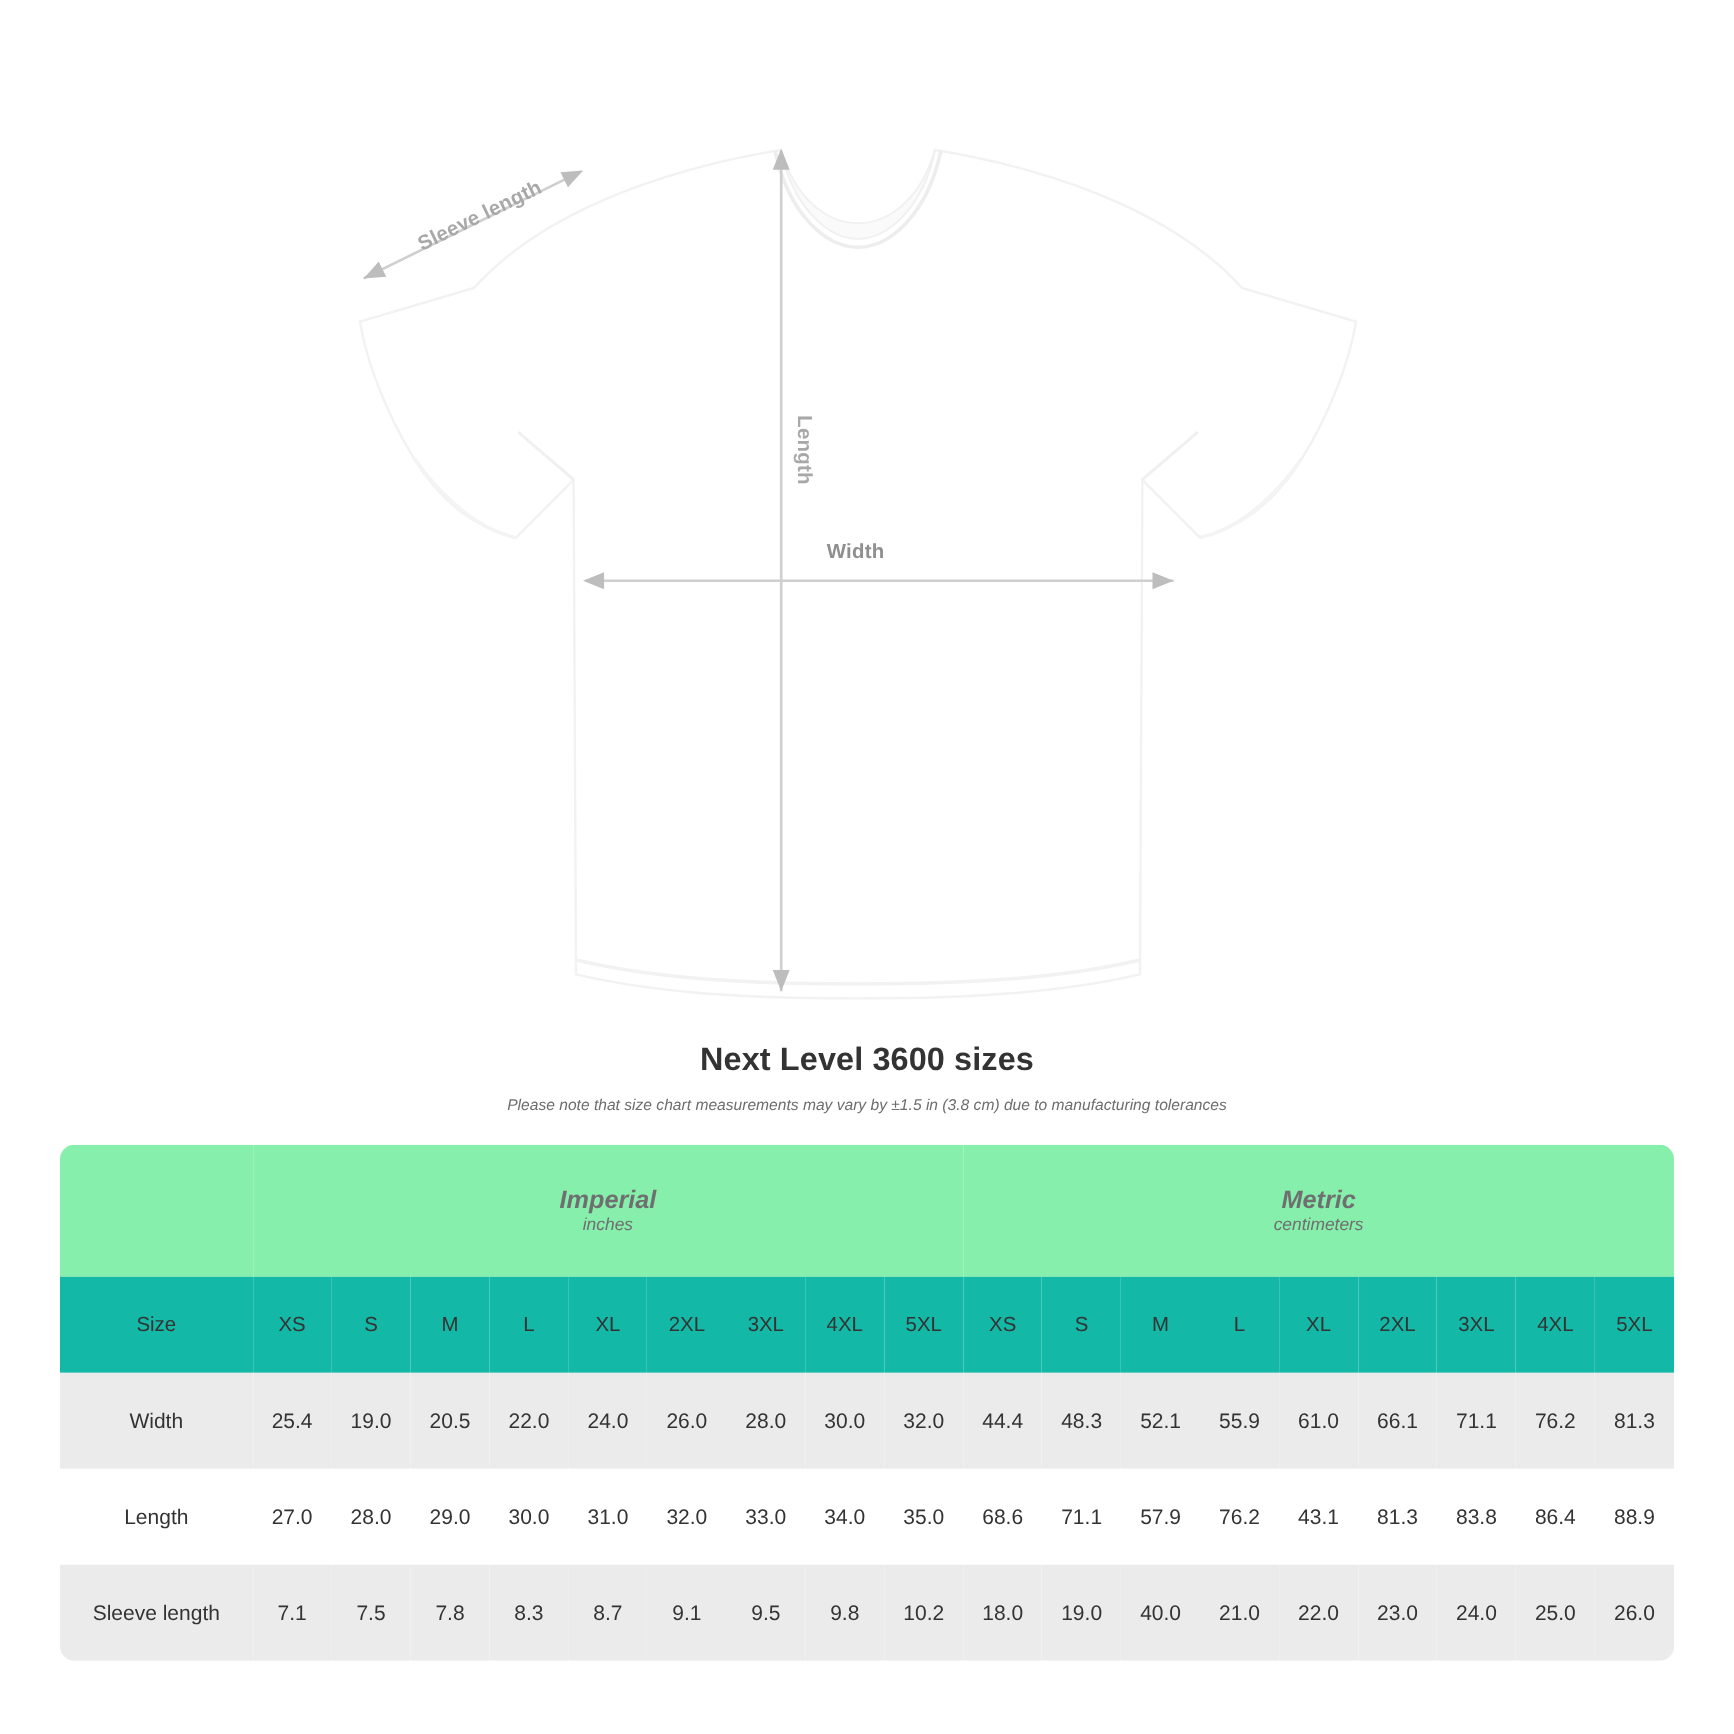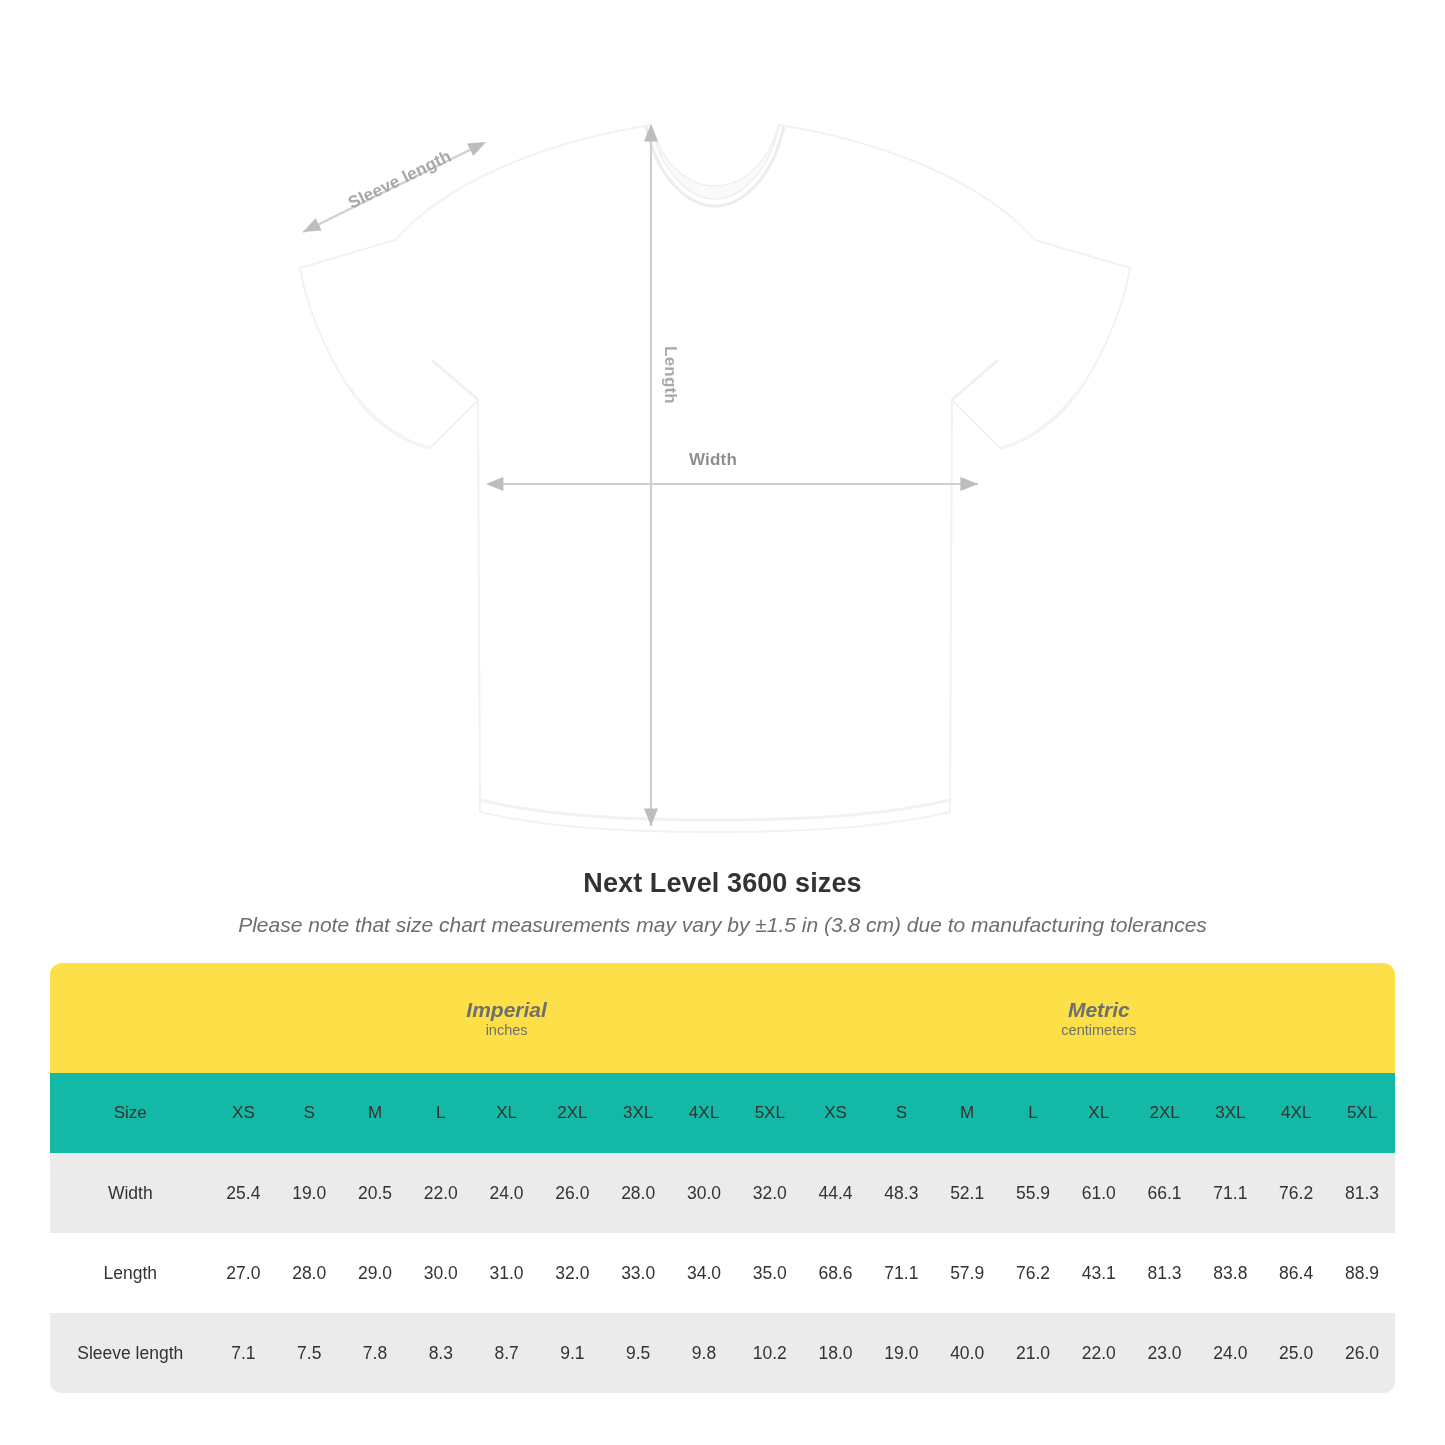--- a/index.html
+++ b/index.html
@@ -35,21 +35,21 @@
     text-align: center;
     margin-top: 8px;
   }
   .chart-title {
     font-size: 27px;
     font-weight: bold;
     color: #333333;
     letter-spacing: 0.1px;
   }
   .chart-note {
-    font-size: 21px;
+    font-size: 13px;
     font-style: italic;
     color: #6d6d6d;
     margin-top: 14px;
   }
 
   
   .table-wrap {
     margin: 26px 50px 0 50px;
     border-radius: 12px;
     overflow: hidden;
@@ -61,30 +61,31 @@
   }
   table.size-table td, table.size-table th {
     text-align: center;
     vertical-align: middle;
     font-weight: normal;
   }
 
   
   .unit-row td {
     height: 108px;
-    background: #fde047;
+    background: #86efac;
   }
   .unit-name {
     font-size: 21px;
     font-weight: bold;
     font-style: italic;
     color: #6f6f6f;
   }
   .unit-sub {
     font-size: 14.5px;
+    font-style: italic;
     color: #6f6f6f;
     margin-top: 0;
   }
 
   
   .size-row td {
     height: 78px;
     background: #14b8a6;
     font-size: 17px;
     font-weight: bold;

